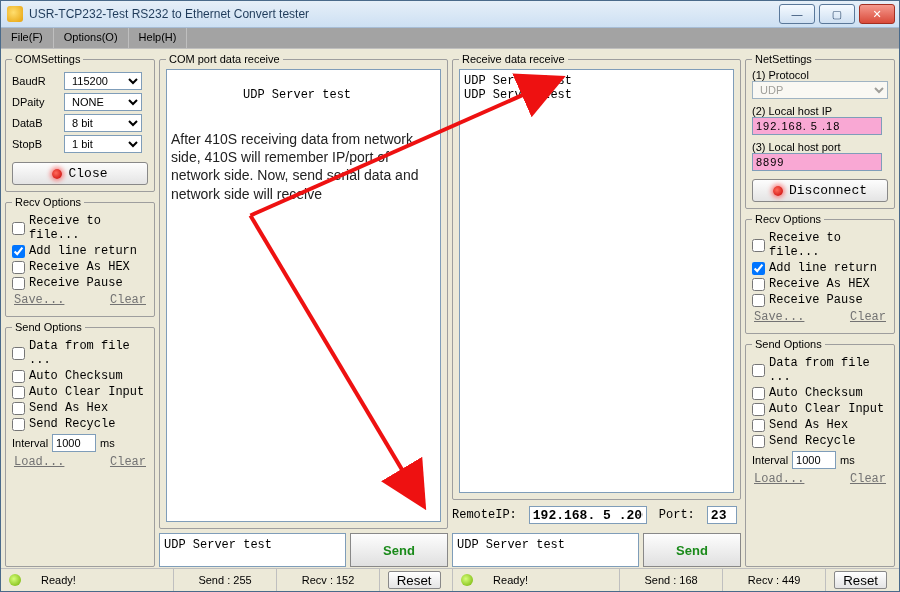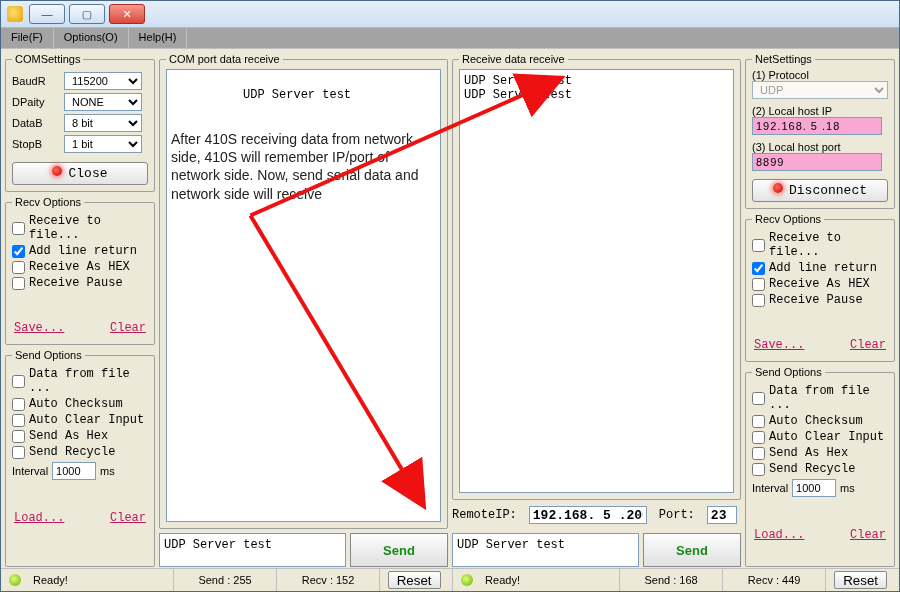--- a/index.html
+++ b/index.html
@@ -91,25 +91,25 @@
   select { width: 78px; }
   input.readonly { background:#f9a8d4; }
   .btn {
     border: 1px solid #888;
     background: linear-gradient(to bottom, #fdfdfd, #e4e4e4);
     padding: 3px 10px;
     border-radius: 3px;
     font: inherit;
     cursor: default;
   }
-  .btn.wide { width: 100%; display:flex; align-items:flex-start; justify-content:center; gap:6px; font-family: "Courier New", monospace; font-size:13px;}
+  .btn.wide { width: 100%; display:flex; align-items:center; justify-content:center; gap:6px; font-family: "Courier New", monospace; font-size:13px;}
   .reddot { width:10px; height:10px; background: radial-gradient(circle at 40% 40%, #ff6a5b, #c70000); border-radius:50%; box-shadow: 0 0 4px 2px rgba(255,40,40,0.5); }
   .chk { display:flex; align-items:center; gap:4px; margin:2px 0; font-family: "Courier New", monospace; font-size:12px; }
   .chk input { margin:0; }
-  .linklike { color: #be185d; text-decoration: underline; font-family:"Courier New", monospace; font-size:12px;margin-top:28px; }
+  .linklike { color: #737373; text-decoration: underline; font-family:"Courier New", monospace; font-size:12px; }
   .recvbox {
     flex:1; border:1px solid #7f9db9; background:#fff;
     font-family:"Courier New", monospace; font-size:12px;
     padding:4px; white-space:pre-wrap;
     position:relative;
   }
   .sendrow { display:flex; gap:4px; align-items:stretch; height:34px; }
   .sendinput { flex:1; border:1px solid #7f9db9; background:#fff; font-family:"Courier New", monospace; font-size:12px; padding:4px;}
   .sendbtn {
     width:96px; border:1px solid #888; background:linear-gradient(to bottom,#fdfdfd,#e0e0e0);
@@ -122,39 +122,40 @@
   
   .statusbar {
     position:absolute; left:0; right:0; bottom:0; height:22px;
     display:flex; align-items:center;
     border-top:1px solid #bfbfbf;
     background:#ece9d8;
     font-size:11px;
   }
   .statusbar .cell { padding: 0 8px; border-left:1px solid #bfbfbf; height:100%; display:flex; align-items:center; }
   .statusbar .cell:first-child { border-left:none; }
-  .statusbar .ready { display:flex; align-items:center; gap:12px; flex:1; }
+  .statusbar .ready { display:flex; align-items:center; gap:20px; flex:1; }
   .bulb { width:12px; height:12px; background:radial-gradient(circle at 40% 40%, #d6ff7a, #6fae00); border-radius:50%; }
   .resetbtn { height:18px; padding:0 8px; border:1px solid #888; background:linear-gradient(to bottom,#fff,#e4e4e4); border-radius:2px; margin-right:4px;}
   
   .annotation {
     position:absolute; left:4px; top:60px; right:4px;
     font-family: Arial, sans-serif; font-size:14px; color:#222;
     line-height:1.3;
     pointer-events:none;
   }
   svg.arrows { position:absolute; inset:0; pointer-events:none; }
 </style>
 </head>
 <body>
 
 <div class="window">
 
   <div class="titlebar">
     <div class="appicon"></div>
+    <div class="title">USR-TCP232-Test  RS232 to Ethernet Convert tester</div>
     <div class="winbtns">
       <div class="winbtn">—</div>
       <div class="winbtn">▢</div>
       <div class="winbtn close">✕</div>
     </div>
   </div>
 
   <div class="menubar">
     <div class="menuitem">File(F)</div>
     <div class="menuitem">Options(O)</div>

